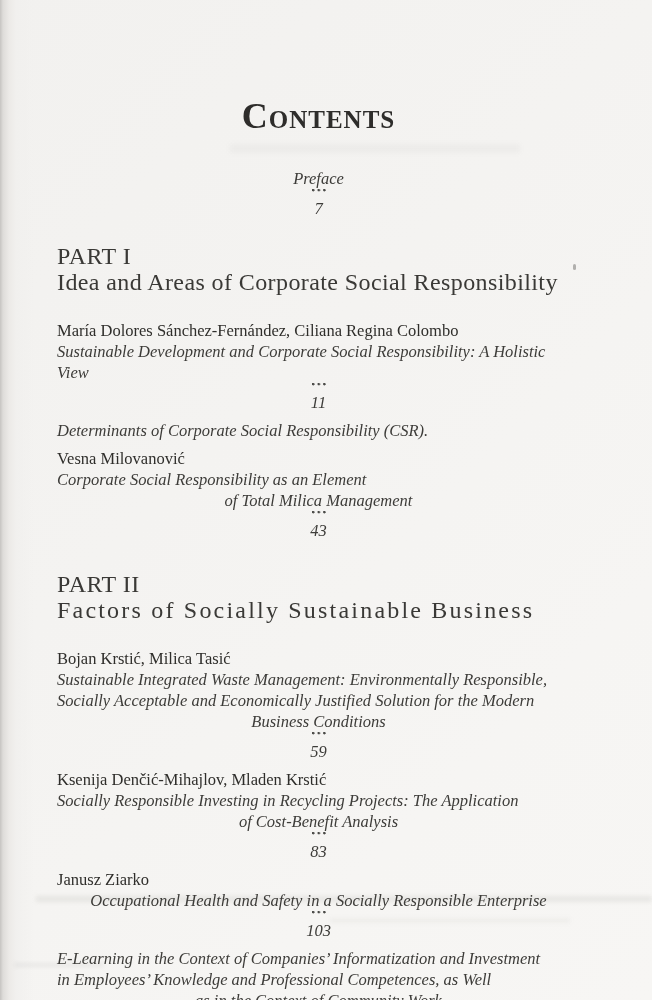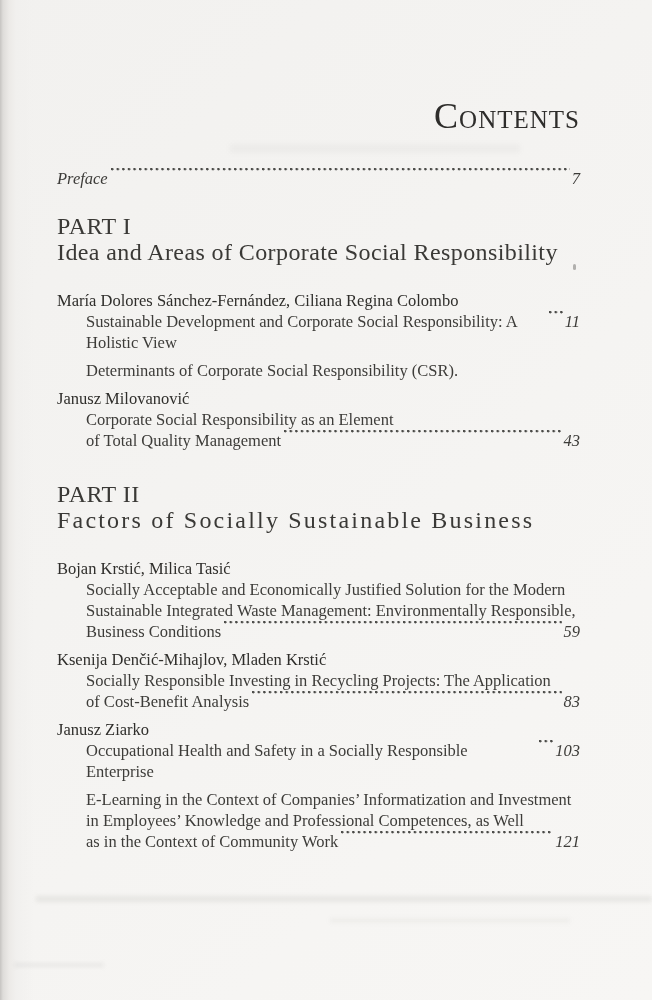--- a/index.html
+++ b/index.html
@@ -21,47 +21,47 @@
   .ghost{position:absolute;pointer-events:none;filter:blur(2px);}
   .ghost-1{left:230px;top:144px;width:290px;height:9px;background:rgba(140,138,134,0.06);}
   .ghost-2{left:36px;top:896px;width:616px;height:6px;background:rgba(130,128,124,0.12);}
   .ghost-3{left:330px;top:918px;width:240px;height:5px;background:rgba(140,138,134,0.07);}
   .ghost-4{left:14px;top:963px;width:90px;height:4px;background:rgba(130,128,124,0.10);}
   .speck{position:absolute;left:573px;top:264px;width:3px;height:6px;border-radius:2px;background:rgba(95,93,90,0.45);}
 
   .content{position:absolute;left:57px;top:0;width:523px;color:#3d3c39;}
 
   .title{
-    margin:96px 0 0 0;text-align:right;font-weight:400;color:#2e2d2b;
+    margin:96px 0 0 0;text-align:center;font-weight:700;color:#2e2d2b;
     font-size:25px;letter-spacing:1px;line-height:40px;
   }
   .title-initial{font-size:36px;letter-spacing:1px;}
 
-  .toc-row{display:flex;align-items:flex-start;}
+  .toc-row{display:flex;align-items:center;flex-direction:column;}
   .dots{
     flex:1 1 auto;min-width:14px;height:6px;margin:0 2px 3px 3px;
     background-image:radial-gradient(circle at 1.2px 1.2px,#4a4a47 1px,rgba(0,0,0,0) 1.55px);
     background-size:5.6px 6px;background-repeat:repeat-x;background-position:left bottom;
   }
   .pagenum{font-style:italic;font-size:16.5px;line-height:21px;white-space:nowrap;}
 
   .preface-row{margin-top:28px;font-size:16.5px;line-height:21px;}
   .preface-label{font-style:italic;}
 
   .part-heading{font-size:24px;line-height:26px;color:#3a3936;}
   .part-1 .part-heading{margin-top:24px;}
   .part-2 .part-heading{margin-top:30px;}
   .part-label{letter-spacing:0.5px;}
   .part-name{letter-spacing:0.4px;}
   .part-name.spaced{letter-spacing:2.2px;}
 
   .entries{margin-top:25px;}
   .entry{margin-bottom:7px;font-size:16.5px;line-height:21px;}
   .authors{font-weight:400;color:#2f2e2b;}
-  .entry-title{margin-left:29px;}
+  .entry-title{font-style:italic;}
 </style>
 </head>
 <body>
 
 <div class="page">
   <div class="scan-edge-left"></div>
   <div class="ghost ghost-1"></div>
   <div class="ghost ghost-2"></div>
   <div class="ghost ghost-3"></div>
   <div class="ghost ghost-4"></div>
@@ -91,43 +91,43 @@
             <span class="dots"></span>
             <span class="pagenum">11</span>
           </div>
         </div>
 
         <div class="entry">
           <div class="entry-title">Determinants of Corporate Social Responsibility (CSR).</div>
         </div>
 
         <div class="entry">
-          <div class="authors">Janusz Milovanović</div>
+          <div class="authors">Vesna Milovanović</div>
           <div class="entry-title">Corporate Social Responsibility as an Element</div>
           <div class="toc-row">
-            <span class="entry-title">of Total Quality Management</span>
+            <span class="entry-title">of Total Milica Management</span>
             <span class="dots"></span>
             <span class="pagenum">43</span>
           </div>
         </div>
 
       </div>
     </section>
 
     <section class="part part-2">
       <div class="part-heading">
         <div class="part-label">PART II</div>
         <div class="part-name spaced">Factors of Socially Sustainable Business</div>
       </div>
       <div class="entries">
 
         <div class="entry">
           <div class="authors">Bojan Krstić, Milica Tasić</div>
+          <div class="entry-title">Sustainable Integrated Waste Management: Environmentally Responsible,</div>
           <div class="entry-title">Socially Acceptable and Economically Justified Solution for the Modern</div>
-          <div class="entry-title">Sustainable Integrated Waste Management: Environmentally Responsible,</div>
           <div class="toc-row">
             <span class="entry-title">Business Conditions</span>
             <span class="dots"></span>
             <span class="pagenum">59</span>
           </div>
         </div>
 
         <div class="entry">
           <div class="authors">Ksenija Denčić-Mihajlov, Mladen Krstić</div>
           <div class="entry-title">Socially Responsible Investing in Recycling Projects: The Application</div>

